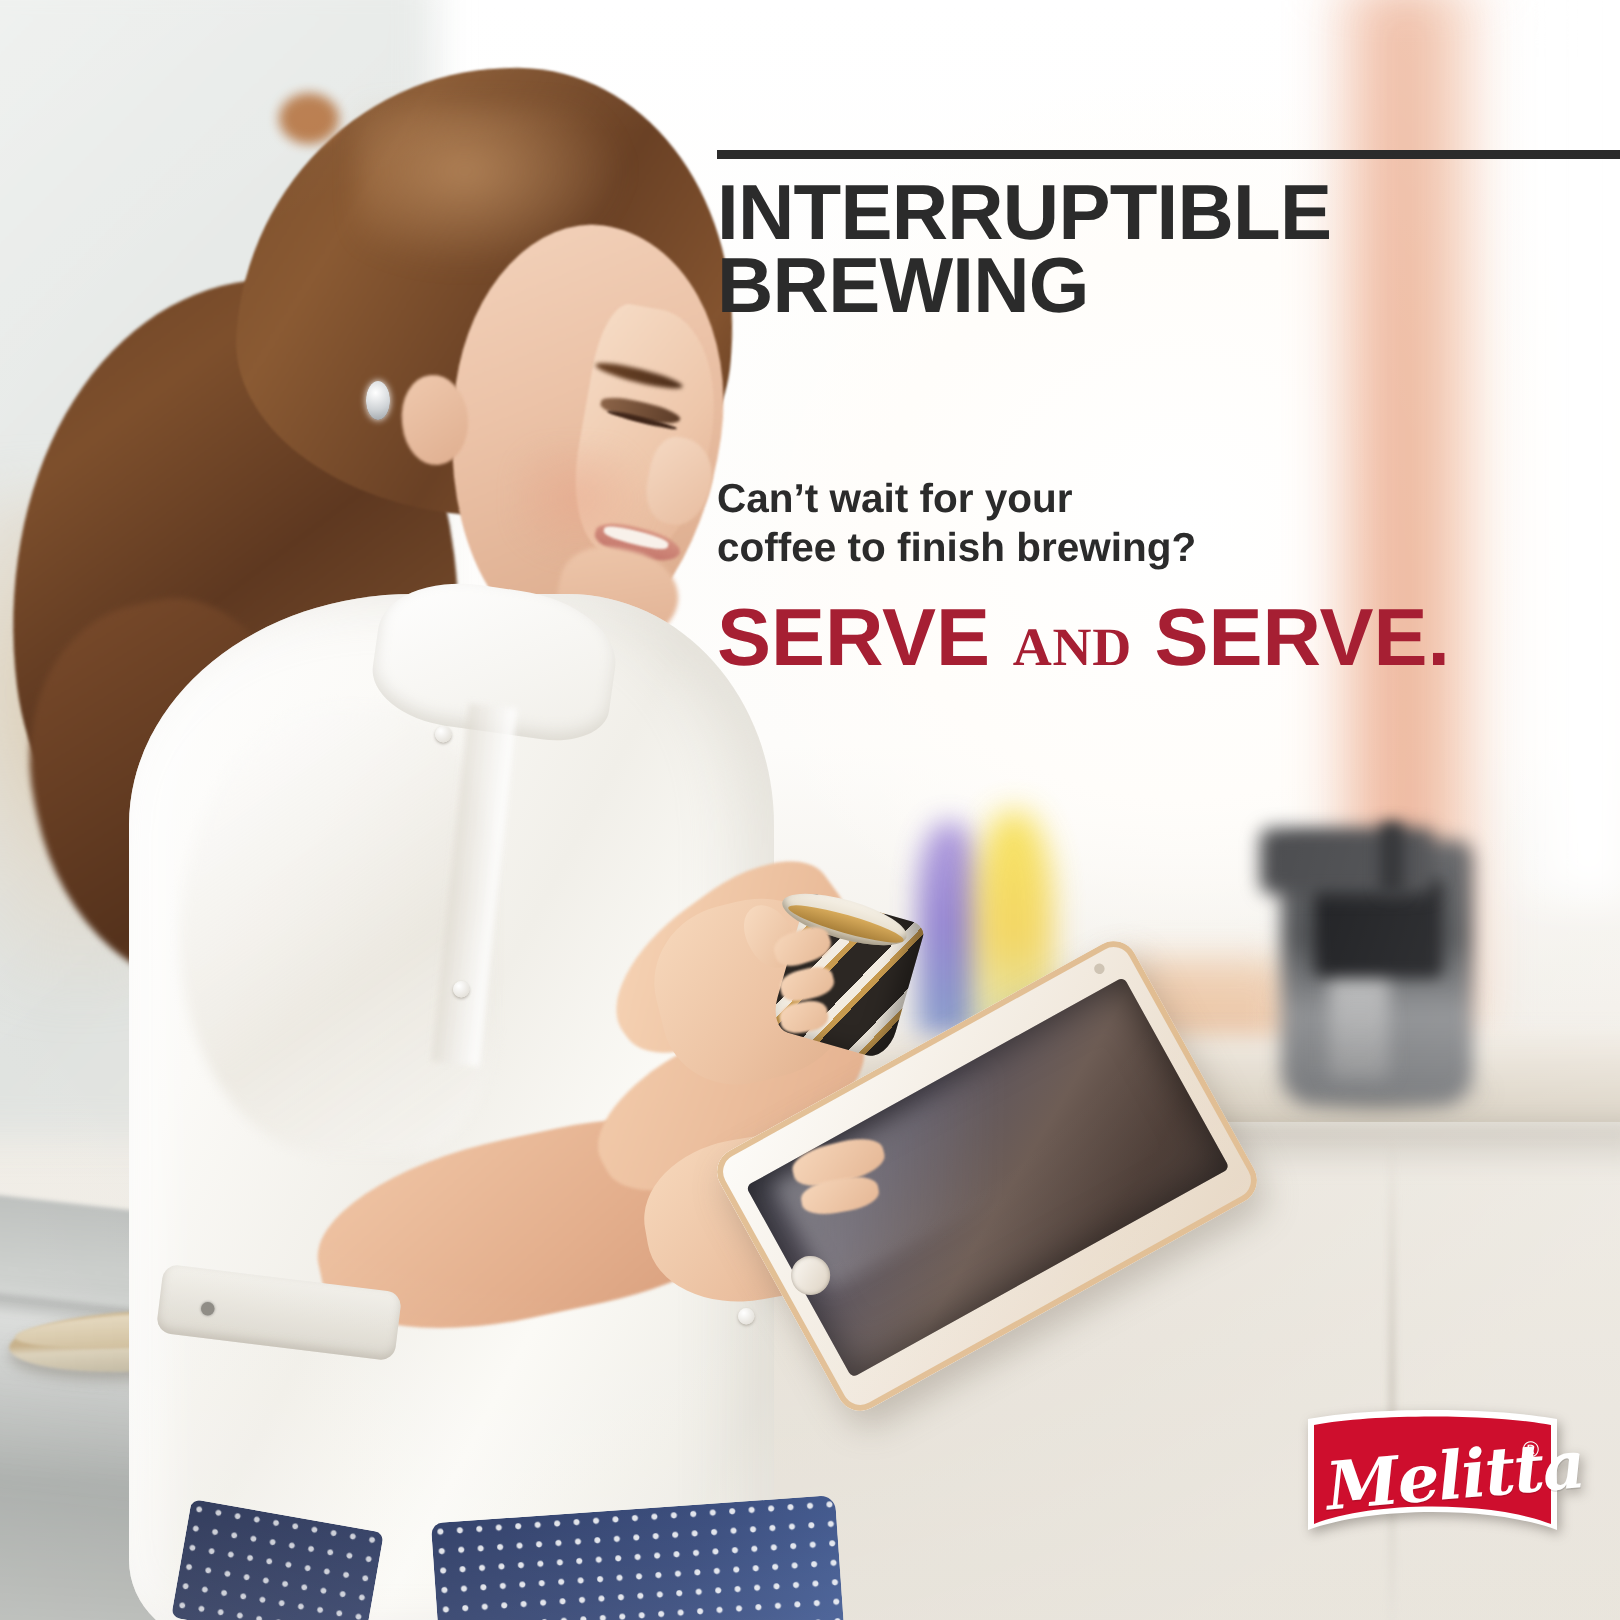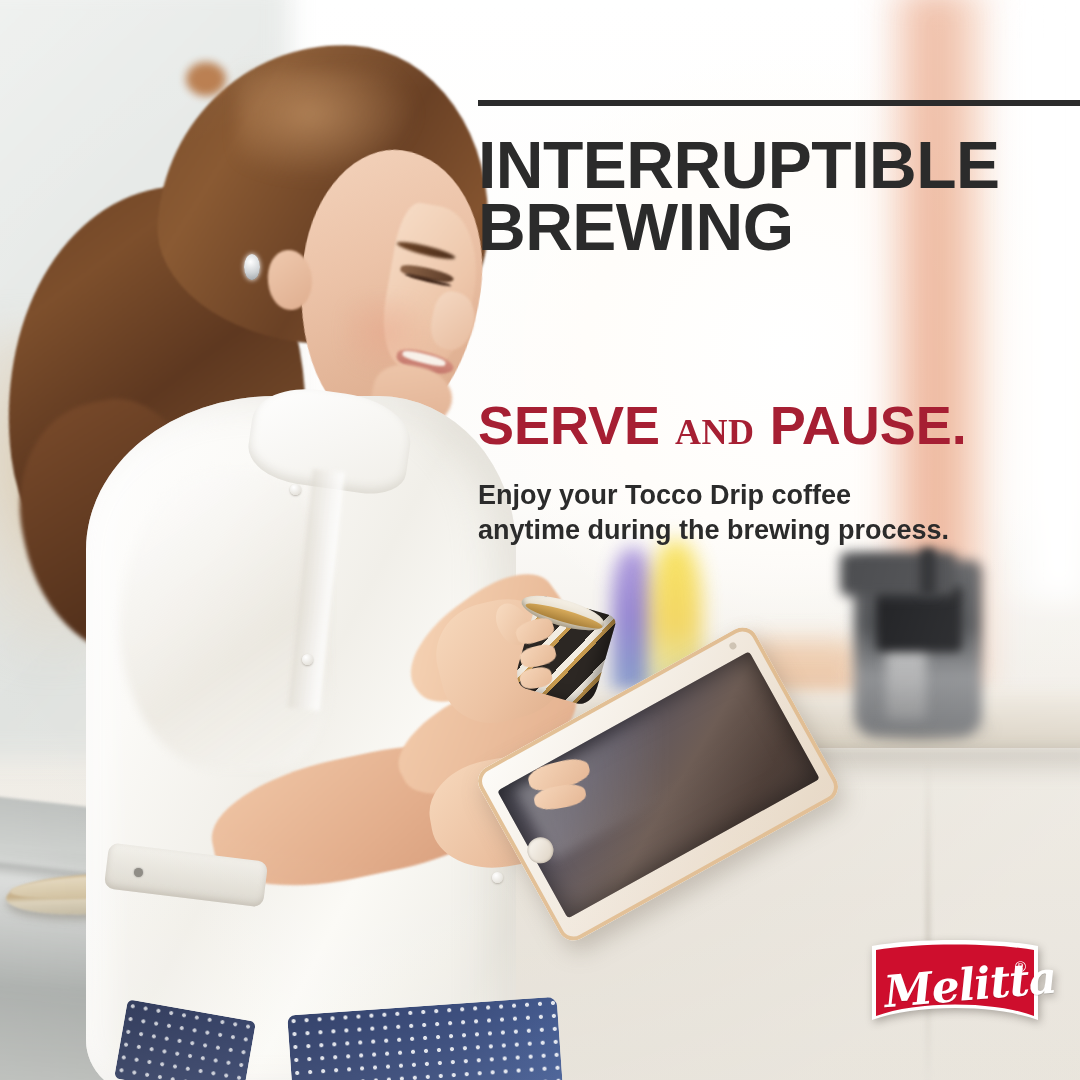--- a/index.html
+++ b/index.html
@@ -422,24 +422,23 @@
   }
 
   
   .rule{
     position:absolute;left:478px;top:100px;width:602px;height:6px;
     background:#2b2b2b;
   }
   .headline{
     position:absolute;left:478px;top:118px;width:520px;
     color:#2b2b2b;
-    font-size:66px;line-height:.94;letter-spacing:-.5px;
+    font-size:52px;line-height:.94;letter-spacing:-.5px;
     font-weight:700;
     white-space:pre-line;
-    margin-top:16px;
   }
   .lead{
     position:absolute;left:478px;top:316px;width:520px;
     color:#2b2b2b;font-size:27px;line-height:1.22;font-weight:600;
     white-space:pre-line;
   }
   .claim{
     position:absolute;left:478px;top:398px;width:560px;
     color:#A61F33;font-weight:700;font-size:54px;line-height:1;
     white-space:nowrap;
@@ -574,29 +573,29 @@
     </div>
 
     <div class="photo-soften"></div>
   </div>
 
   <div class="rule"></div>
 
   <div class="headline">INTERRUPTIBLE
 BREWING</div>
 
+  <div class="lead">Can’t wait for your
+coffee to finish brewing?</div>
 
   <div class="claim">
     <span>SERVE</span>
     <span class="conj">AND</span>
-    <span>PAUSE.</span>
+    <span>SERVE.</span>
   </div>
 
-  <div class="body">Enjoy your Tocco Drip coffee
-anytime during the brewing process.</div>
 
   <div class="logo">
     <svg viewBox="0 0 170 100" preserveAspectRatio="none" aria-hidden="true">
       <path d="M2 10 C 45 2, 125 2, 168 10 L168 84 C 125 68, 45 68, 2 84 Z" fill="#ffffff"></path>
       <path d="M6 14 C 46 6.5, 124 6.5, 164 14 L164 80 C 124 64.5, 46 64.5, 6 80 Z" fill="#CE0E2D"></path>
     </svg>
     <div class="logo-word">Melitta</div>
     <div class="logo-reg">®</div>
   </div>
 

